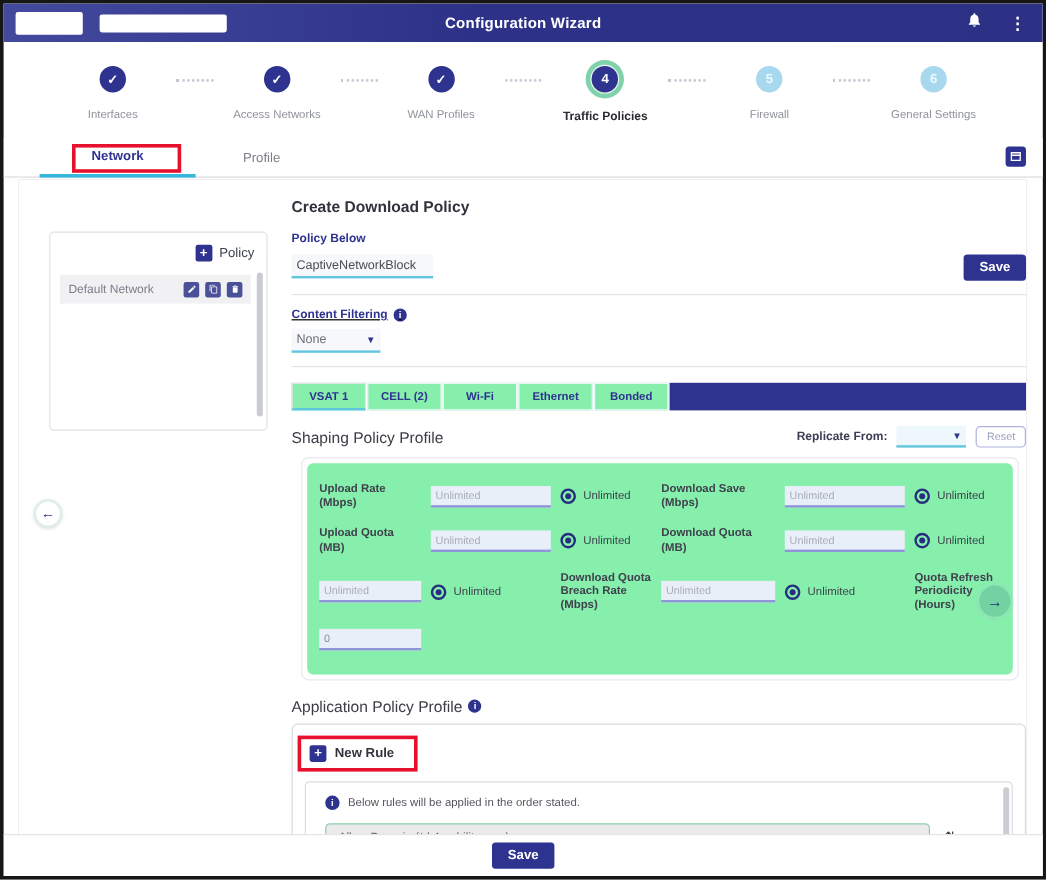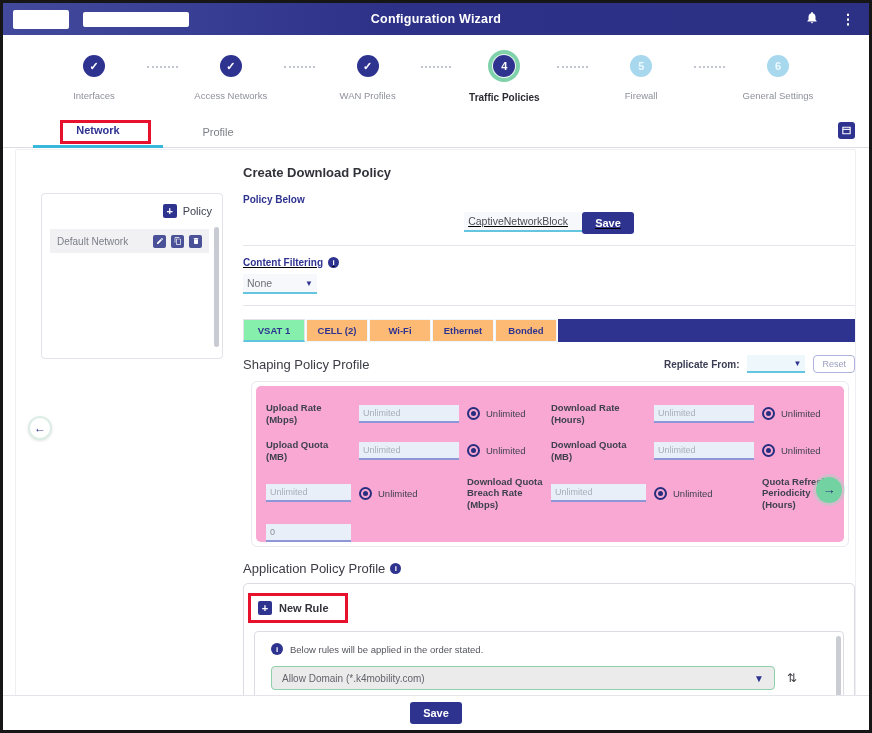--- a/index.html
+++ b/index.html
@@ -89,21 +89,21 @@
     position: absolute; left: 25px; top: 413px; width: 24px; height: 24px; border-radius: 50%;
     background: #fff; border: 2px solid #ddeee6; color: #2e3390;
     display: flex; align-items: center; justify-content: center; font-size: 12px;
     box-shadow: 0 1px 3px rgba(0,0,0,.12);
   }
 
   
   .main { position: absolute; left: 240px; top: 162px; width: 612px; }
   .form-title { font-size: 13px; color: #32323b; font-weight: 700; }
   .field-label { font-size: 10px; font-weight: 700; color: #2e3390; display: inline-block; }
-  .policy-row { display: flex; justify-content: center; align-items: flex-start; margin-top: 5px; text-decoration: underline; }
+  .policy-row { display: flex; justify-content: space-between; align-items: flex-start; margin-top: 5px; }
   .text-input {
     width: 118px; height: 20px; background: #f7f8fb; border: none; outline: none;
     border-bottom: 2px solid #63c6de; font-size: 10.5px; color: #4a4d55; padding: 0 4px;
     font-family: "Liberation Sans", sans-serif;
   }
   .btn-primary {
     background: #2e3390; color: #fff; font-size: 11px; font-weight: 700;
     border: none; border-radius: 3px; height: 22px; padding: 0 13px; cursor: pointer;
     font-family: "Liberation Sans", sans-serif;
   }
@@ -118,21 +118,21 @@
     width: 74px; height: 20px; margin-top: 6px; padding: 0 4px;
     display: flex; justify-content: space-between; align-items: center;
     background: #f7f8fb; border-bottom: 2px solid #63c6de;
     font-size: 10.5px; color: #6d707a; cursor: pointer;
   }
   .caret { color: #2e3390; font-size: 8px; }
 
   
   .iface-tabs { display: flex; height: 23px; margin-top: 13px; }
   .iface-tab {
-    width: 62px; background: #fdba74; color: #2e3390; font-size: 9.5px; font-weight: 700;
+    width: 62px; background: #86efac; color: #2e3390; font-size: 9.5px; font-weight: 700;
     display: flex; align-items: center; justify-content: center; margin-right: 1px;
     border: 1px solid #eef6fb; cursor: pointer;
   }
   .iface-tab.active { background: #86efac; border: 1px solid #e2e2e8; border-bottom: 2px solid #5ec6de; }
   .iface-filler { flex: 1; background: #2e3390; }
 
   
   .shaping-header { display: flex; justify-content: space-between; align-items: center; margin-top: 13px; }
   .section-title { font-size: 13px; color: #3c3c46; }
   .replicate-group { display: flex; align-items: center; gap: 8px; }
@@ -143,21 +143,21 @@
   }
   .btn-reset {
     background: #fff; border: 1px solid #aeb2dd; border-radius: 4px;
     font-size: 9px; color: #9a9dbd; padding: 3px 8px; cursor: pointer;
     font-family: "Liberation Sans", sans-serif;
   }
 
   
   .shaping-card { border: 1px solid #e9e9ef; border-radius: 6px; margin: 8px 6px 0 8px; padding: 4px; }
   .blue-panel {
-    position: relative; background: #f9a8d4; border-radius: 5px; padding: 16px 12px 0 10px;
+    position: relative; background: #86efac; border-radius: 5px; padding: 16px 12px 20px 10px;
   }
   .fields-grid {
     display: grid;
     grid-template-columns: 85px 100px 76px 95px 100px 75px;
     column-gap: 8px; row-gap: 13px; align-items: center;
   }
   .panel-label { font-size: 9.5px; font-weight: 700; color: #3f414d; line-height: 1.25; }
   .panel-input {
     width: 100%; height: 18px; background: #e9eff8; border: none; outline: none;
     border-bottom: 2px solid #8d97d8; font-size: 9px; color: #8b8e99; padding: 0 4px;
@@ -340,21 +340,21 @@
       <div class="fields-grid">
         <span class="panel-label">Upload Rate (Mbps)</span>
         <input class="panel-input" type="text" placeholder="Unlimited" style="">
         <span class="radio-cell">
             <span class="radio">
               <span class="dot"></span>
             </span>
             <span>Unlimited</span>
           </span>
 
-        <span class="panel-label">Download Rate (Hours)</span>
+        <span class="panel-label">Download Save (Mbps)</span>
         <input class="panel-input" type="text" placeholder="Unlimited" style="">
         <span class="radio-cell">
             <span class="radio">
               <span class="dot"></span>
             </span>
             <span>Unlimited</span>
           </span>
 
         <span class="panel-label">Upload Quota (MB)</span>
         <input class="panel-input" type="text" placeholder="Unlimited" style="">

